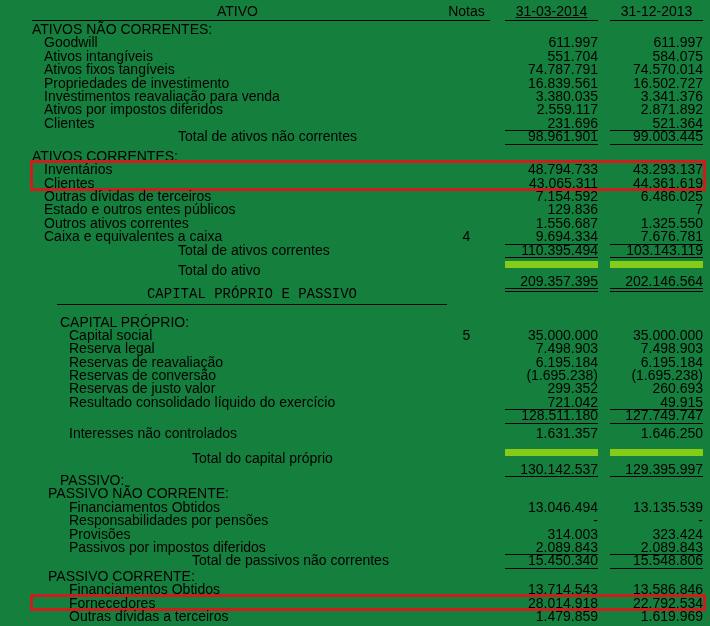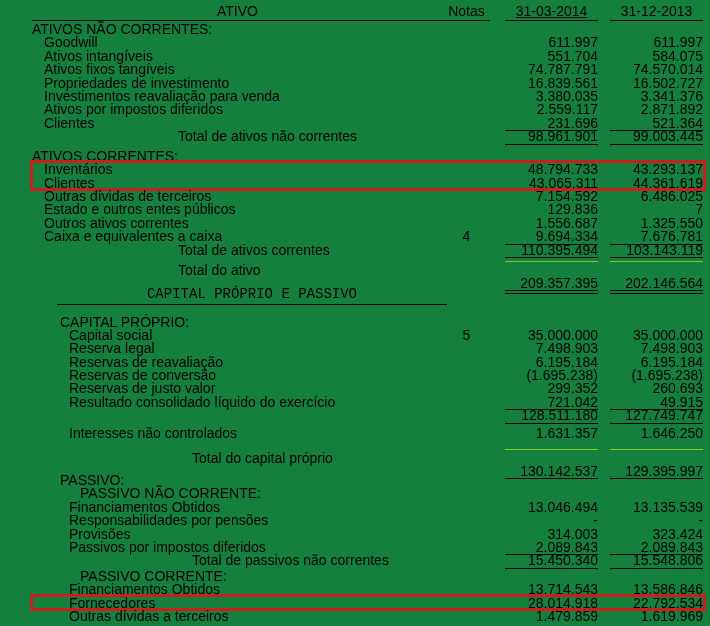--- a/index.html
+++ b/index.html
@@ -29,28 +29,28 @@
   .cell{position:absolute;top:0;white-space:nowrap;}
   .notas{left:443px;width:47px;text-align:center;}
   .v1{left:505px;width:93px;text-align:right;}
   .v2{left:610px;width:93px;text-align:right;}
 
   
   .section.blk-a .lbl{left:32px;}
   .item.blk-a .lbl{left:44px;}
   .total.blk-a .lbl{left:178px;}
   .section.blk-p .lbl{left:60px;}
-  .subsection.blk-p .lbl{left:80px;}
+  .subsection.blk-p .lbl{left:48px;}
   .item.blk-p .lbl{left:69px;}
   .total.blk-p .lbl{left:192px;}
 
   
   .rule-bottom .v1,.rule-bottom .v2{border-bottom:1px solid #000;}
   .rule-top{height:17px;}
-  .rule-top .cell{border-top:1px solid #84cc16;padding-top:15px;text-align:right;}
+  .rule-top .cell{border-top:7px solid #84cc16;padding-top:7px;text-align:right;}
   .rule-top .lbl{padding-top:3px;}
   .rule-double{height:19.5px;}
   .rule-double .v1,.rule-double .v2{border-bottom:4px double #000;}
 
   
   .heading-row{position:relative;height:16px;font-family:Liberation Mono, monospace;}
   .heading-box{position:absolute;left:57px;width:390px;top:0;text-align:center;border-bottom:1px solid #000;padding-bottom:2px;white-space:nowrap;}
 
   
   .hl-wrap{position:relative;}

